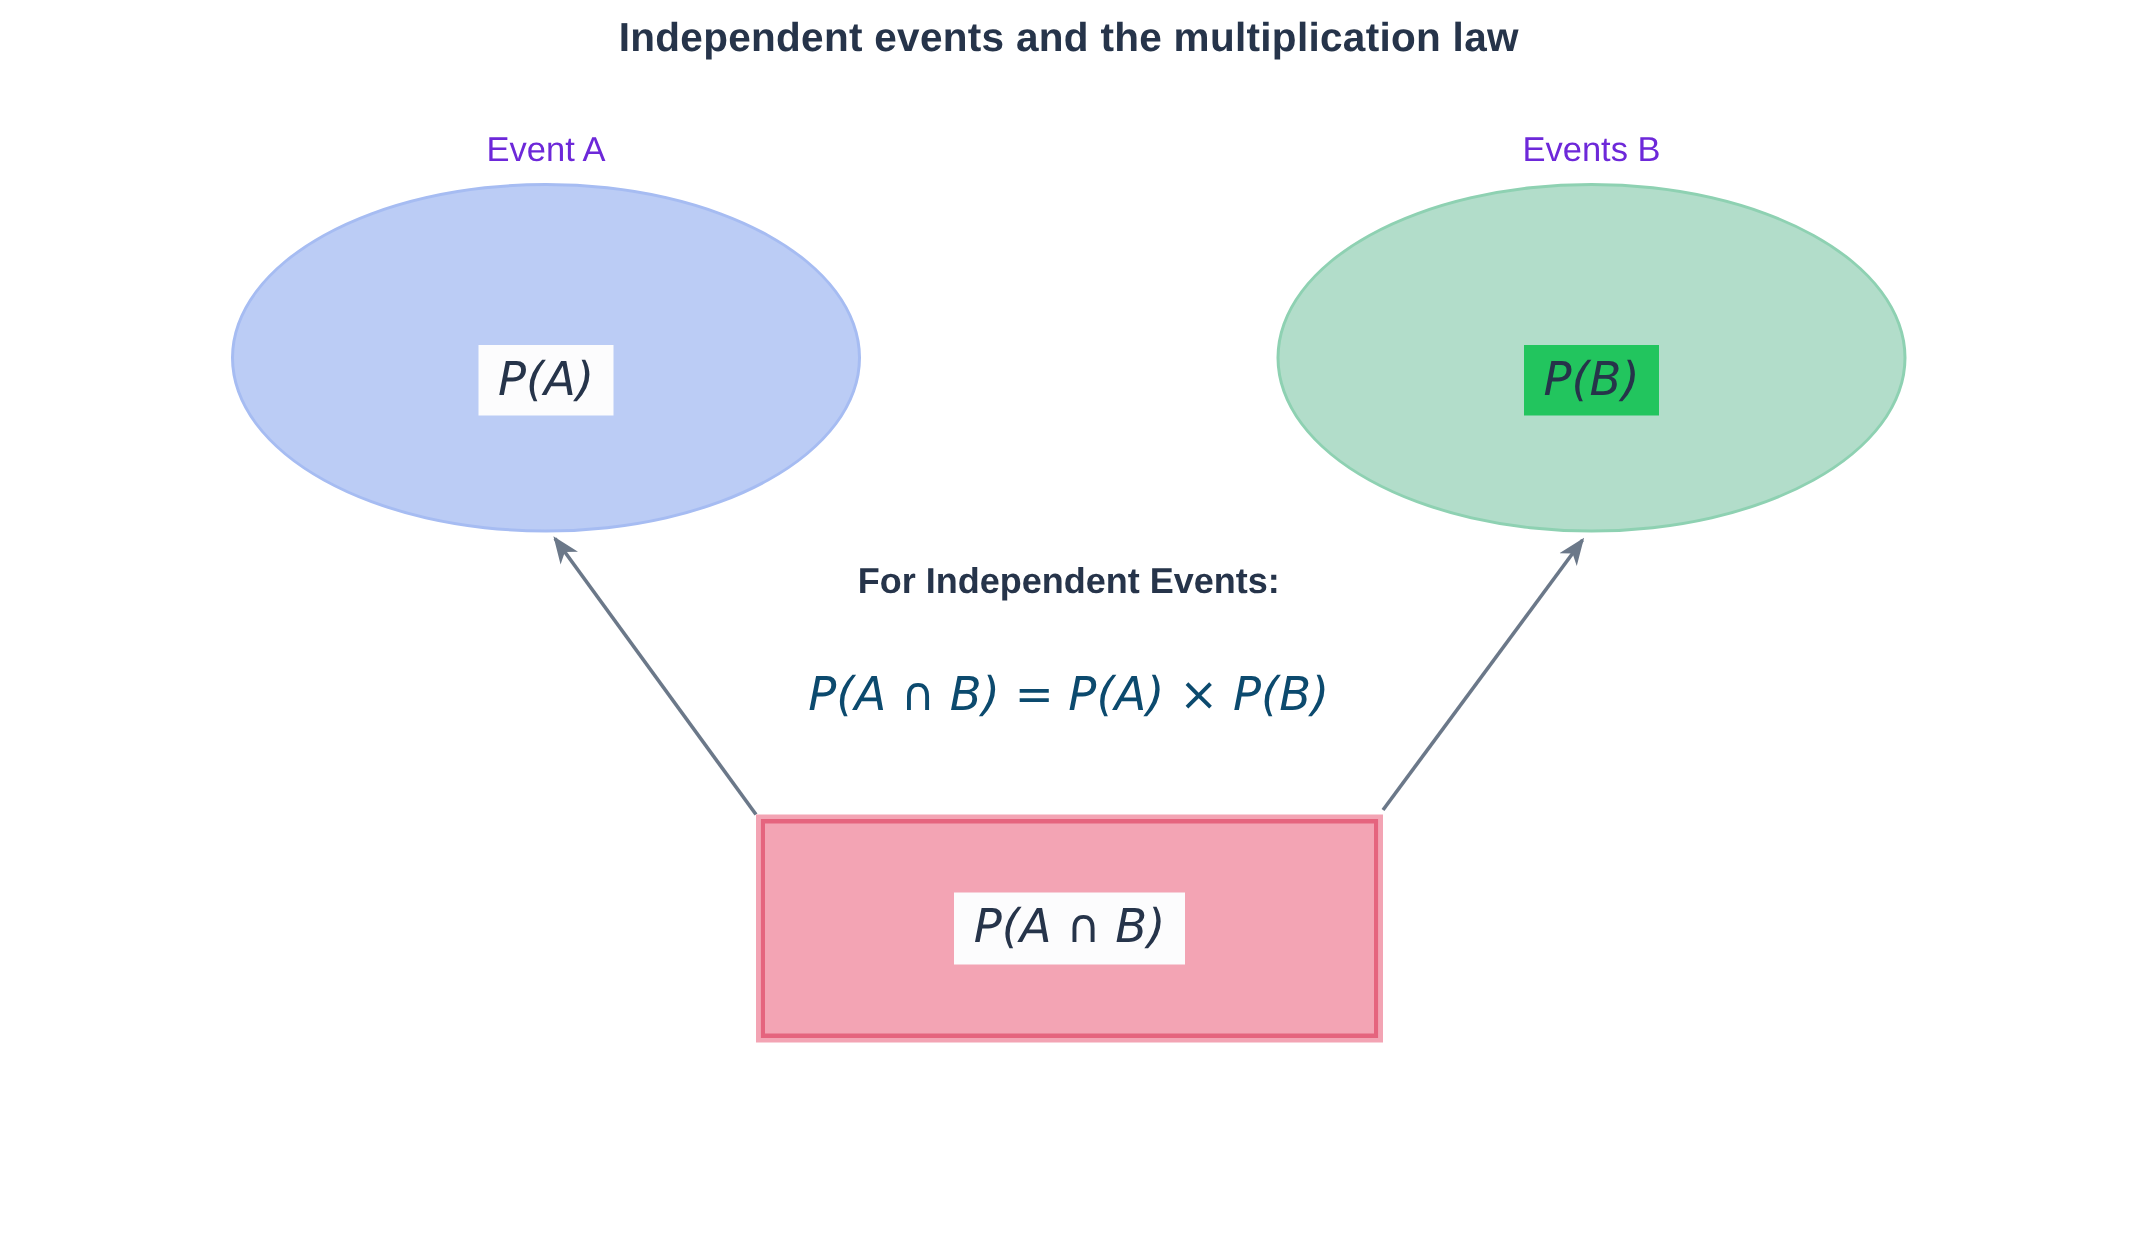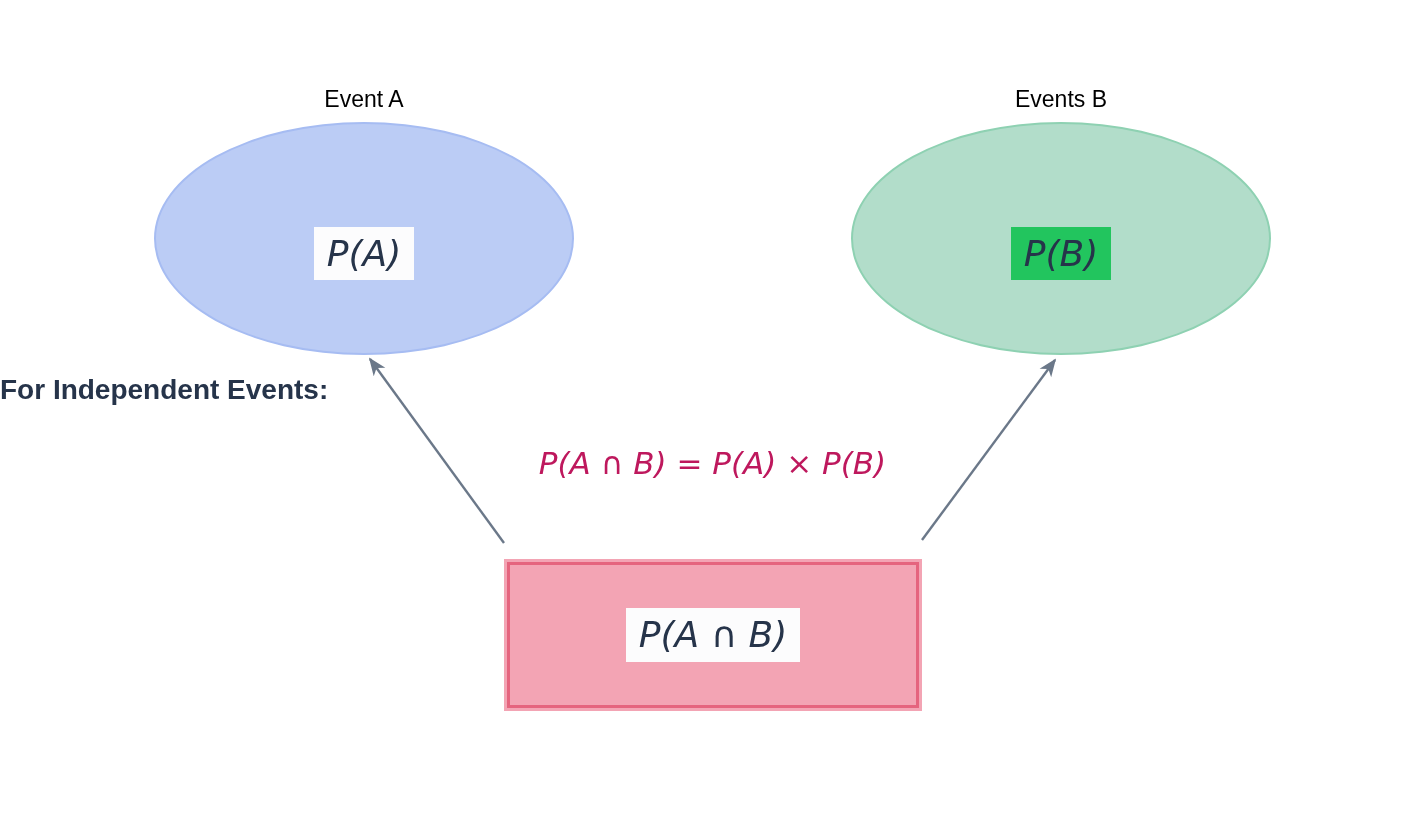--- a/index.html
+++ b/index.html
@@ -22,93 +22,94 @@
     letter-spacing: 0.2px;
     color: #26344a;
   }
   .event-label {
     position: absolute;
     width: 420px;
     text-align: center;
     top: 86px;
     font-size: 23px;
     font-weight: 400;
-    color: #000000;
+    color: #6d28d9;
   }
   .label-a { left: 154px; }
   .label-b { left: 851px; }
   .ellipse {
     position: absolute;
     top: 122px;
     width: 420px;
     height: 233px;
     border-radius: 50%;
     border: 2px solid transparent;
     display: flex;
     align-items: center;
     justify-content: center;
   }
   .ellipse-a { left: 154px; }
   .ellipse-b { left: 851px; }
   .value-chip {
     background: #fcfcfd;
     color: #26344a;
     font-style: italic;
-    font-size: 36px;
+    font-size: 31px;
     font-family: "DejaVu Sans", sans-serif;
     padding: 5px 13px;
     line-height: 1.2;
     white-space: nowrap;
   }
   .ellipse .value-chip { transform: translateY(15px); }
   .arrows {
     position: absolute;
     inset: 0;
     width: 1425px;
     height: 825px;
     pointer-events: none;
   }
   .mid-heading {
     position: absolute;
     top: 374px; left: 0;
     width: 100%;
-    text-align: left;
-    font-size: 28px;
+    text-align: center;
+    font-size: 24px;
     font-weight: 700;
     color: #26344a;
   }
   .mid-formula {
     position: absolute;
     top: 445px; left: 0;
     width: 100%;
     text-align: center;
     font-size: 31px;
     font-style: italic;
     font-family: "DejaVu Sans", sans-serif;
-    color: #be185d;
+    color: #0c4a6e;
   }
   .rect-ab {
     position: absolute;
     left: 507px;
     top: 546px;
     width: 412px;
     height: 146px;
     border: 3px solid transparent;
     outline-width: 3px;
     outline-style: solid;
     display: flex;
     align-items: center;
     justify-content: center;
   }
 </style>
 </head>
 <body>
 
 <div class="canvas">
 
+  <h1 class="title">Independent events and the multiplication law</h1>
 
   <div class="event-label label-a">Event A</div>
 
   <div class="event-label label-b">Events B</div>
 
   <div class="ellipse ellipse-a" style="background: rgb(187, 204, 245); border-color: rgb(166, 188, 242);">
     <span class="value-chip" style="background: rgb(252, 252, 253); color: rgb(38, 52, 74);">P(A)</span>
   </div>
 
   <div class="ellipse ellipse-b" style="background: rgb(178, 221, 202); border-color: rgb(142, 209, 178);">
@@ -122,17 +123,17 @@
       </marker>
     </defs>
     <line x1="504" y1="543" x2="370" y2="359" stroke-width="2.4" marker-end="url(#arrowhead)" stroke="#6b7889"></line>
     <line x1="922" y1="540" x2="1055" y2="360" stroke-width="2.4" marker-end="url(#arrowhead)" stroke="#6b7889"></line>
   </svg>
 
   <div class="mid-heading">For Independent Events:</div>
 
   <div class="mid-formula">P(A ∩ B) = P(A) × P(B)</div>
 
-  <div class="rect-ab" style="background: rgb(243, 164, 180); border-color: rgb(229, 100, 126); outline-color: rgb(243, 164, 180); margin-top: 16px;">
+  <div class="rect-ab" style="background: rgb(243, 164, 180); border-color: rgb(229, 100, 126); outline-color: rgb(243, 164, 180);">
     <span class="value-chip" style="background: rgb(252, 252, 253); color: rgb(38, 52, 74);">P(A ∩ B)</span>
   </div>
 
 </div>
 
 </body></html>

